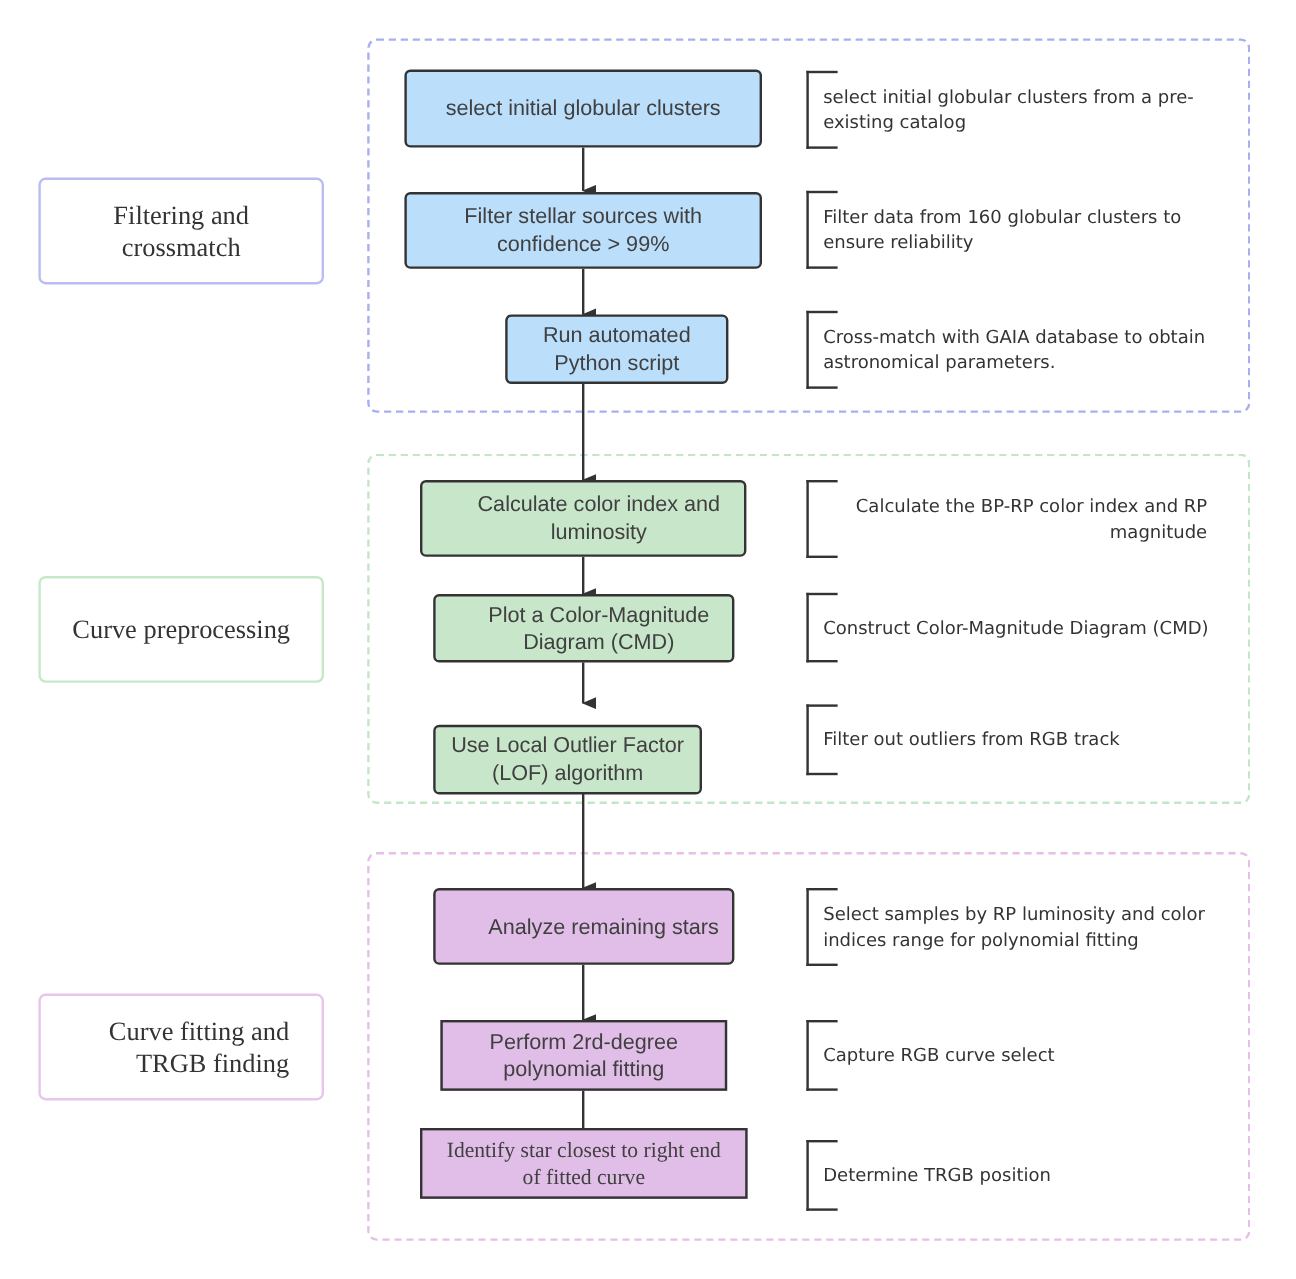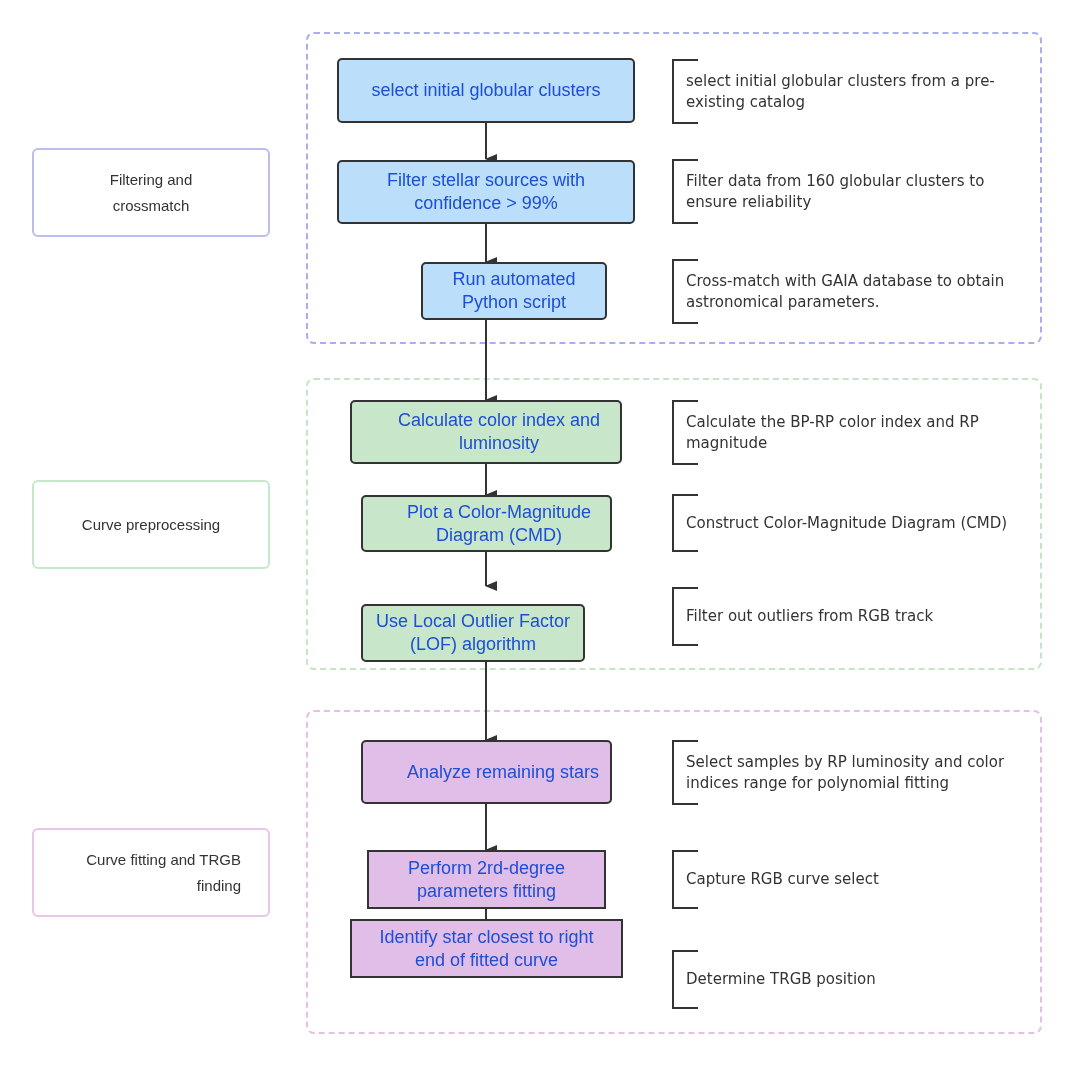--- a/index.html
+++ b/index.html
@@ -5,27 +5,27 @@
   html, body { margin:0; padding:0; background:#ffffff; }
   body { width:1080px; height:1066px; position:relative; overflow:hidden;
          font-family: "Liberation Sans", sans-serif; }
   .abs { position:absolute; box-sizing:border-box; }
   .frame { border:2px dashed; border-radius:8px; }
   .frame.blue { border-color:#a9aef0; }
   .frame.green { border-color:#c3e6c6; }
   .frame.purple { border-color:#e6bfe9; }
   .stage { border:2px solid; border-radius:6px; background:#fff;
            display:flex; align-items:center; justify-content:center; text-align:center;
-           font-family:Liberation Sans, sans-serif; font-size:15px; line-height:26px; color:#333; }
+           font-family:Liberation Serif, serif; font-size:22px; line-height:26px; color:#333; }
   .stage.blue { border-color:#b9bdf2; }
   .stage.green { border-color:#c6e8c9; }
   .stage.purple { border-color:#e8c6ea; }
   .step { border:2.5px solid #333; border-radius:5px;
           display:flex; align-items:center; justify-content:center; text-align:center;
-          font-family:"Liberation Sans", sans-serif; font-size:18px; line-height:23px; color:#1d4ed8;
+          font-family:"Liberation Sans", sans-serif; font-size:18px; line-height:23px; color:#404040;
           padding:0 6px; }
   .step.sq { border-radius:0; }
   .step.blue { background:#bbdefb; }
   .step.green { background:#c8e6c9;justify-content:flex-end; }
   .step.purple { background:#e1bee7; }
   .note { border-left:2px solid #333; border-top:2px solid #333; border-bottom:2px solid #333;
           width:26px; }
   .note-text { font-family:"DejaVu Sans", sans-serif; font-size:15px; line-height:21px; color:#333;
                display:flex; align-items:center; }
   svg.arrows { position:absolute; left:0; top:0; }
@@ -82,37 +82,37 @@
     <span style="width:210px;">Plot a Color-Magnitude Diagram (CMD)</span>
   </div>
 <div class="abs step green" style="left:361px;top:604px;width:224px;height:58px;">
     <span style="width:225px;">Use Local Outlier Factor (LOF) algorithm</span>
   </div>
 
 <div class="abs step purple" style="left:361px;top:740px;width:251px;height:64px;padding-left:39px;">
     <span>Analyze remaining stars</span>
   </div>
 <div class="abs step purple sq" style="left:367px;top:850px;width:239px;height:59px;">
-    <span style="width:200px;">Perform 2rd-degree parameters fitting</span>
+    <span style="width:200px;">Perform 2rd-degree polynomial fitting</span>
   </div>
-<div class="abs step purple sq" style="left:350px;top:919px;width:273px;height:59px;">
+<div class="abs step purple sq" style="left:350px;top:940px;width:273px;height:59px;font-family:Liberation Serif, serif;">
     <span style="width:240px;">Identify star closest to right end of fitted curve</span>
   </div>
 
 <div class="abs note" style="left:672px;top:59px;height:65px;"></div>
 <div class="abs note-text" style="left:686px;top:59px;width:320px;height:65px;">select initial globular clusters from a pre-existing catalog</div>
 
 <div class="abs note" style="left:672px;top:159px;height:65px;"></div>
 <div class="abs note-text" style="left:686px;top:159px;width:320px;height:65px;">Filter data from 160 globular clusters to ensure reliability</div>
 
 <div class="abs note" style="left:672px;top:259px;height:65px;"></div>
 <div class="abs note-text" style="left:686px;top:259px;width:320px;height:65px;">Cross-match with GAIA database to obtain astronomical parameters.</div>
 
 <div class="abs note" style="left:672px;top:400px;height:65px;"></div>
-<div class="abs note-text" style="left:686px;top:400px;width:320px;height:65px;">Calculate the BP-RP color index and RP magnitude</div>
+<div class="abs note-text" style="left:686px;top:400px;width:320px;height:65px;text-align:right;">Calculate the BP-RP color index and RP magnitude</div>
 
 <div class="abs note" style="left:672px;top:494px;height:58px;"></div>
 <div class="abs note-text" style="left:686px;top:494px;width:360px;height:58px;white-space:nowrap;">Construct Color-Magnitude Diagram (CMD)</div>
 
 <div class="abs note" style="left:672px;top:587px;height:59px;"></div>
 <div class="abs note-text" style="left:686px;top:587px;width:320px;height:59px;">Filter out outliers from RGB track</div>
 
 <div class="abs note" style="left:672px;top:740px;height:65px;"></div>
 <div class="abs note-text" style="left:686px;top:740px;width:345px;height:65px;">Select samples by RP luminosity and color indices range for polynomial fitting</div>
 

